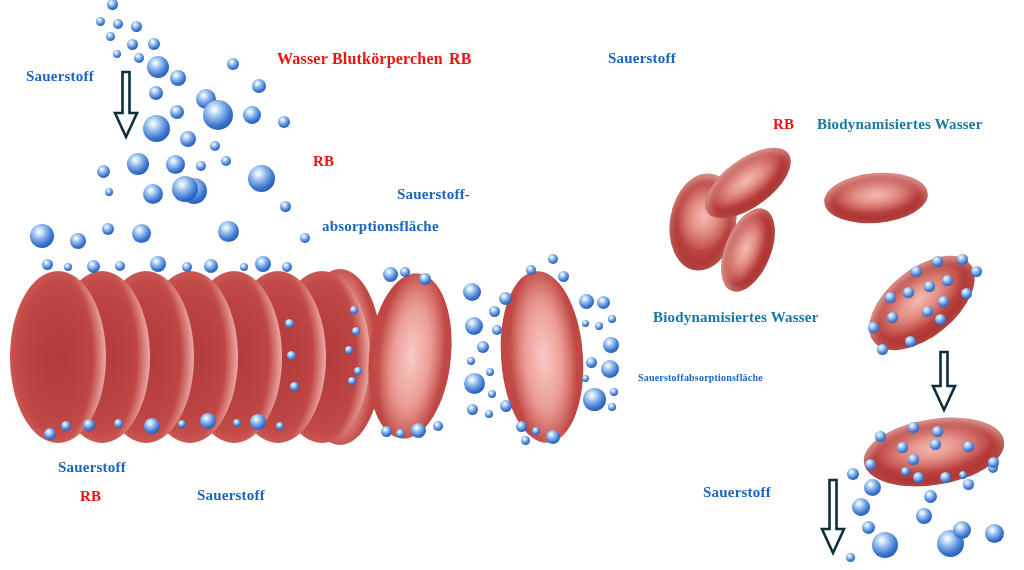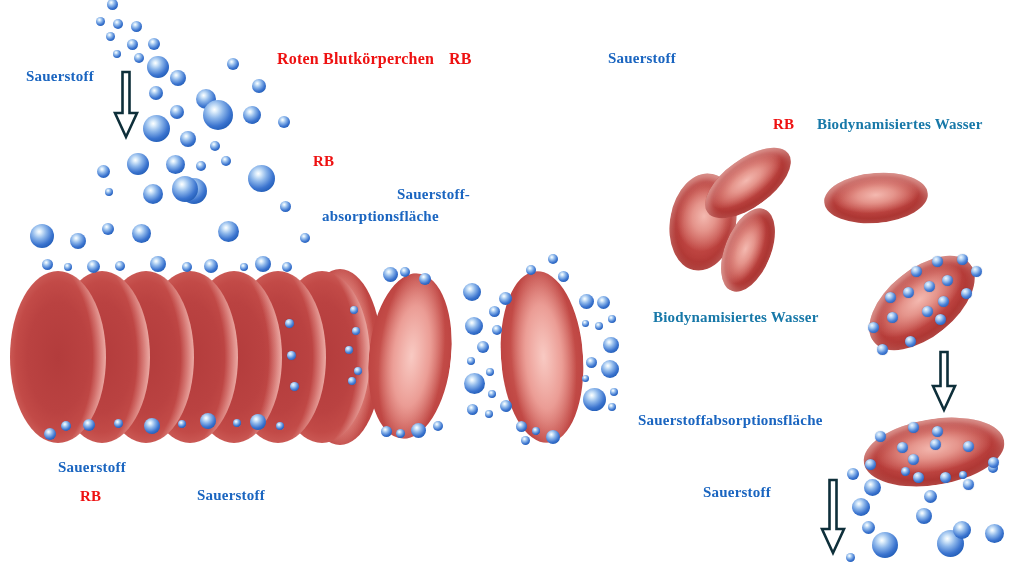--- a/index.html
+++ b/index.html
@@ -204,27 +204,27 @@
     <svg class="arrow" width="30" height="71" viewBox="0 0 30 71" style="left: 111px; top: 70px; z-index: 38;">
       <path d="M11.5,2 L18.5,2 L18.5,43 L26,43 L15,67 L4,43 L11.5,43 Z" stroke="#0e2f3a" stroke-width="2.6"></path>
     </svg>
     <svg class="arrow" width="30" height="64" viewBox="0 0 30 64" style="left: 929px; top: 350px; z-index: 38;">
       <path d="M11.5,2 L18.5,2 L18.5,36 L26,36 L15,60 L4,36 L11.5,36 Z" stroke="#0e2f3a" stroke-width="2.6"></path>
     </svg>
     <svg class="arrow" width="30" height="79" viewBox="0 0 30 79" style="left: 818px; top: 478px; z-index: 38;">
       <path d="M11.5,2 L18.5,2 L18.5,51 L26,51 L15,75 L4,51 L11.5,51 Z" stroke="#0e2f3a" stroke-width="2.6"></path>
     </svg>
     <span class="label" style="left: 26px; top: 68px; font-size: 15px; color: rgb(26, 101, 192); z-index: 40;">Sauerstoff</span>
-    <span class="label" style="left: 277px; top: 50px; font-size: 16px; color: rgb(238, 17, 17); z-index: 40;">Roten Blutkörperchen</span>
+    <span class="label" style="left: 277px; top: 50px; font-size: 16px; color: rgb(238, 17, 17); z-index: 40;">Wasser Blutkörperchen</span>
     <span class="label" style="left: 449px; top: 50px; font-size: 16px; color: rgb(238, 17, 17); z-index: 40;">RB</span>
     <span class="label" style="left: 608px; top: 50px; font-size: 15px; color: rgb(26, 101, 192); z-index: 40;">Sauerstoff</span>
     <span class="label" style="left: 313px; top: 153px; font-size: 15px; color: rgb(238, 17, 17); z-index: 40;">RB</span>
     <span class="label" style="left: 397px; top: 186px; font-size: 15px; color: rgb(26, 101, 192); z-index: 40;">Sauerstoff-</span>
-    <span class="label" style="left: 322px; top: 208px; font-size: 15px; color: rgb(26, 101, 192); z-index: 40; text-align: center;">absorptionsfläche</span>
+    <span class="label" style="left: 322px; top: 218px; font-size: 15px; color: rgb(26, 101, 192); z-index: 40; text-align: center;">absorptionsfläche</span>
     <span class="label" style="left: 773px; top: 116px; font-size: 15px; color: rgb(238, 17, 17); z-index: 40;">RB</span>
     <span class="label" style="left: 817px; top: 116px; font-size: 15px; color: rgb(23, 120, 168); z-index: 40;">Biodynamisiertes Wasser</span>
     <span class="label" style="left: 653px; top: 309px; font-size: 15px; color: rgb(23, 120, 168); z-index: 40;">Biodynamisiertes Wasser</span>
-    <span class="label" style="left: 638px; top: 372px; font-size: 15px; color: rgb(26, 101, 192); z-index: 40; margin-top: 40px;">Sauerstoffabsorptionsfläche</span>
+    <span class="label" style="left: 638px; top: 372px; font-size: 10px; color: rgb(26, 101, 192); z-index: 40;">Sauerstoffabsorptionsfläche</span>
     <span class="label" style="left: 58px; top: 459px; font-size: 15px; color: rgb(26, 101, 192); z-index: 40;">Sauerstoff</span>
     <span class="label" style="left: 80px; top: 488px; font-size: 15px; color: rgb(238, 17, 17); z-index: 40;">RB</span>
     <span class="label" style="left: 197px; top: 487px; font-size: 15px; color: rgb(26, 101, 192); z-index: 40;">Sauerstoff</span>
     <span class="label" style="left: 703px; top: 484px; font-size: 15px; color: rgb(26, 101, 192); z-index: 40;">Sauerstoff</span>
   </div>
 
 </body></html>

